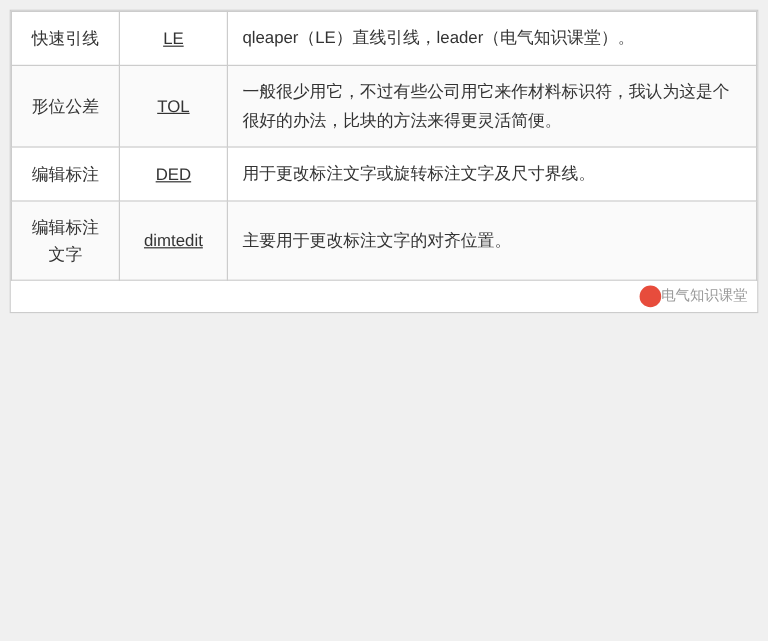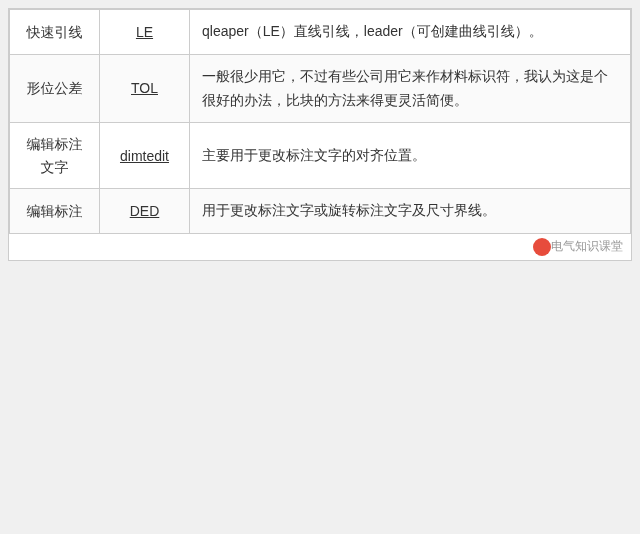--- a/index.html
+++ b/index.html
@@ -72,36 +72,36 @@
   </style>
 </head>
 <body>
 
 <div class="table-container">
   <table>
     <tbody id="table-body">
     <tr>
           <td class="col-name">快速引线</td>
           <td class="col-cmd">LE</td>
-          <td class="col-desc">qleaper（LE）直线引线，leader（可创建曲线引线）。</td>
+          <td class="col-desc">qleaper（LE）直线引线，leader（电气知识课堂）。</td>
         </tr>
         <tr>
           <td class="col-name">形位公差</td>
           <td class="col-cmd">TOL</td>
           <td class="col-desc">一般很少用它，不过有些公司用它来作材料标识符，我认为这是个很好的办法，比块的方法来得更灵活简便。</td>
         </tr>
         <tr>
+          <td class="col-name">编辑标注</td>
+          <td class="col-cmd">DED</td>
+          <td class="col-desc">用于更改标注文字或旋转标注文字及尺寸界线。</td>
+        </tr>
+        <tr>
           <td class="col-name">编辑标注文字</td>
           <td class="col-cmd">dimtedit</td>
           <td class="col-desc">主要用于更改标注文字的对齐位置。</td>
-        </tr>
-        <tr>
-          <td class="col-name">编辑标注</td>
-          <td class="col-cmd">DED</td>
-          <td class="col-desc">用于更改标注文字或旋转标注文字及尺寸界线。</td>
         </tr>
       </tbody>
   </table>
   <div class="watermark">
     <span class="watermark-icon"></span>
     <span>电气知识课堂</span>
   </div>
 </div>
 
 </body></html>

